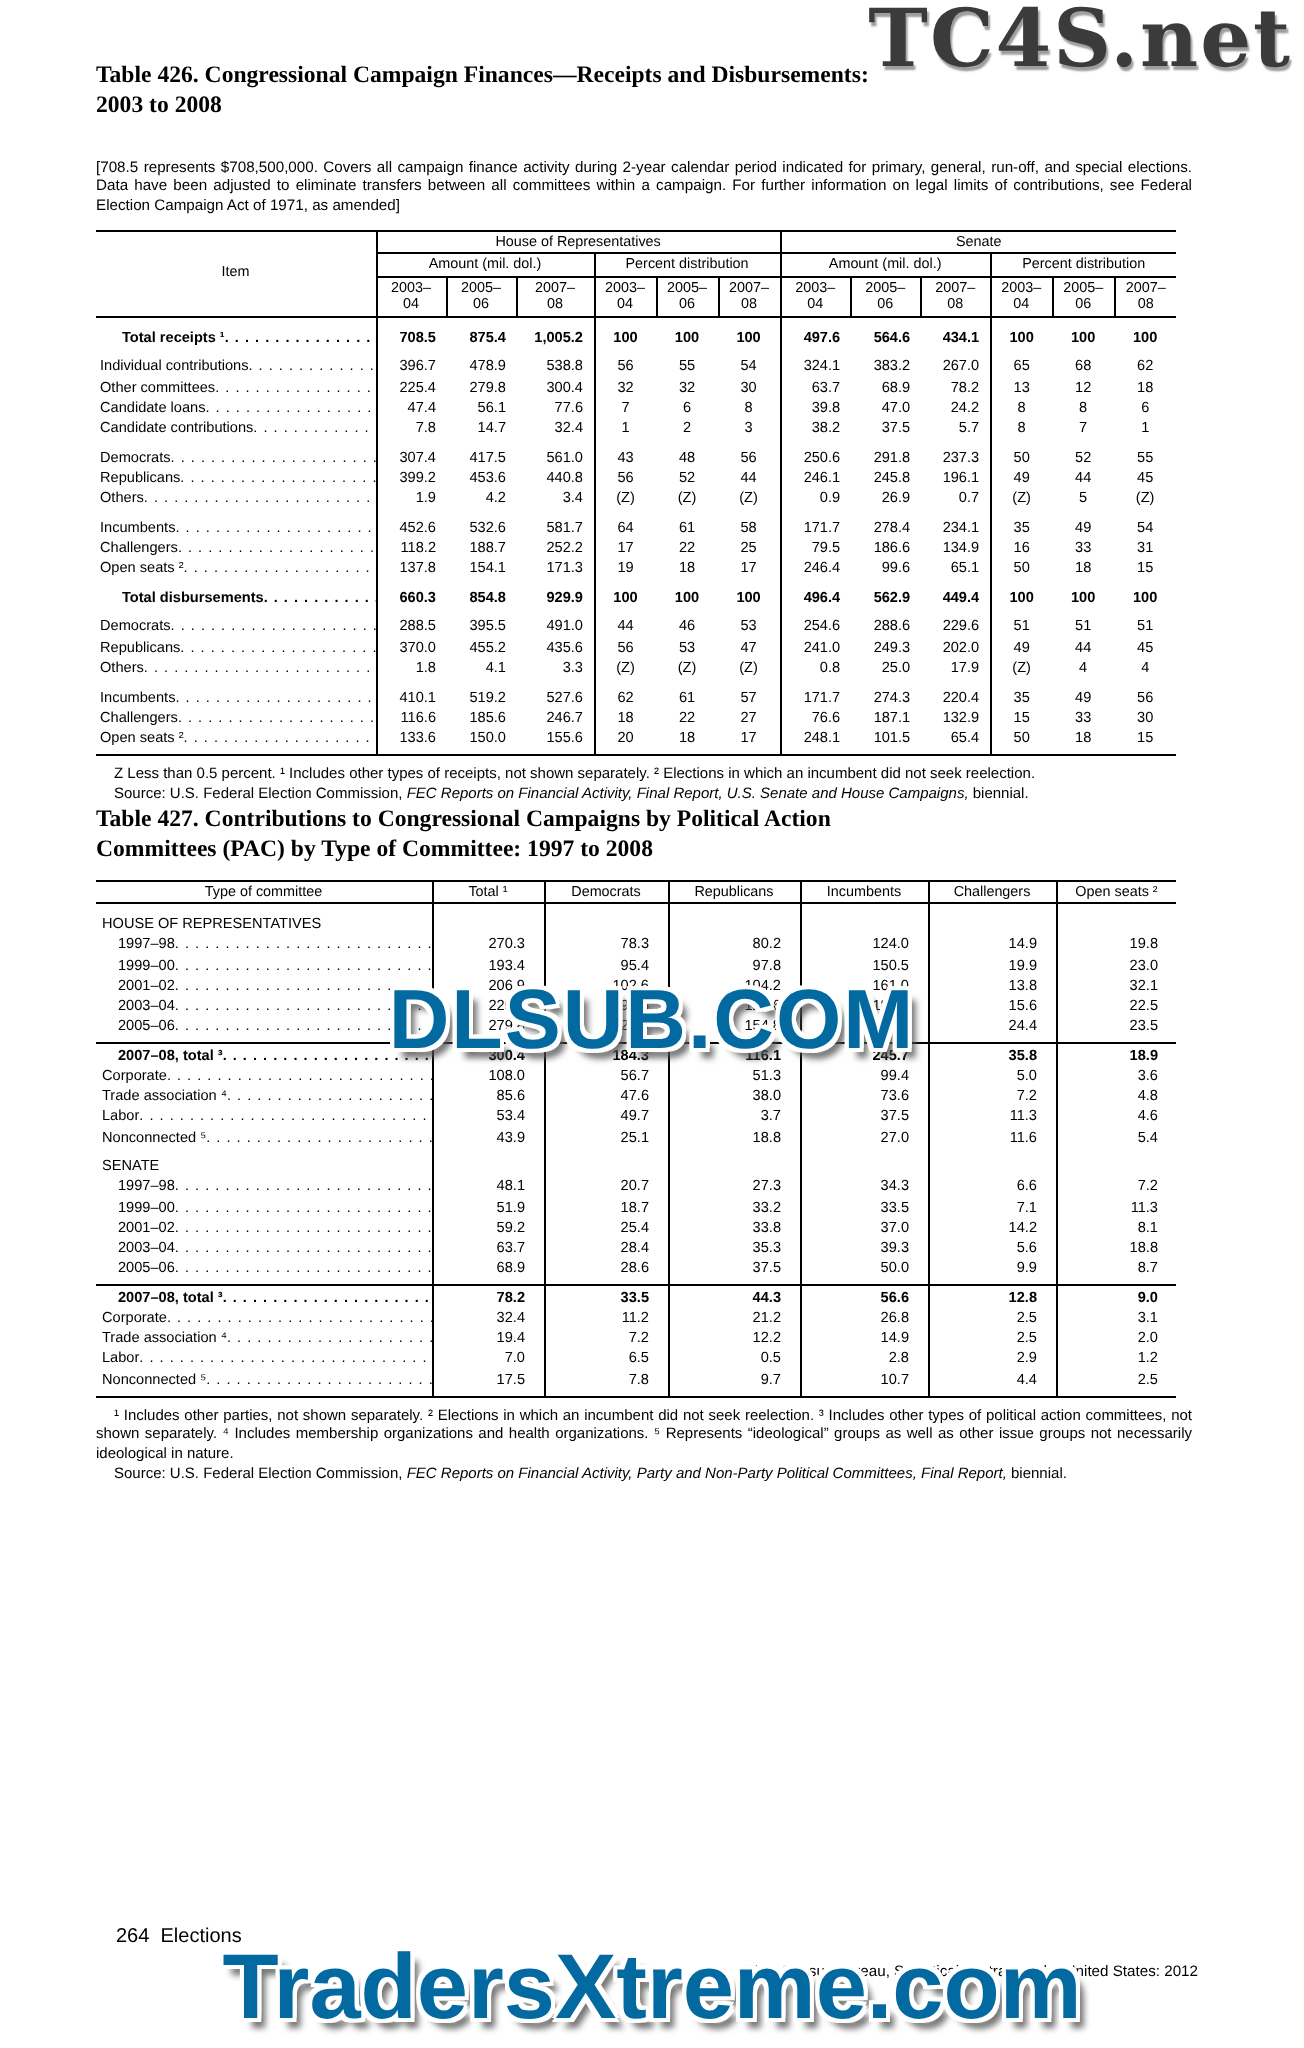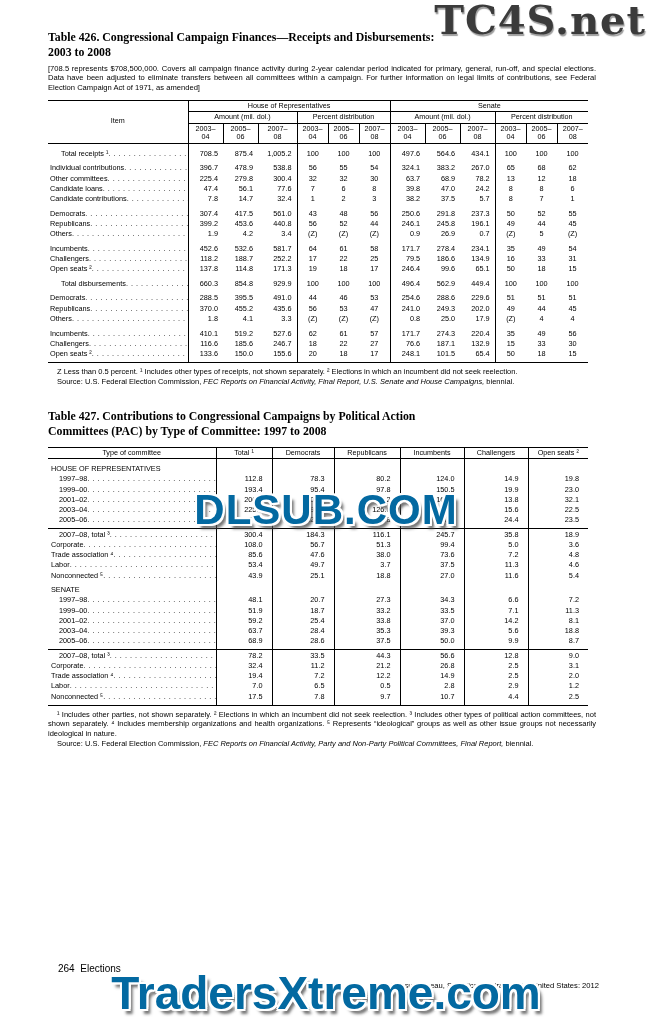--- a/index.html
+++ b/index.html
@@ -3,48 +3,48 @@
 <meta charset="utf-8">
 <style>
   *{margin:0;padding:0;box-sizing:border-box}
   html,body{background:#fff}
   .page{position:relative;width:652px;height:1024px;background:#fff;overflow:hidden;
         font-family:"Liberation Sans",sans-serif;color:#000}
   .content{padding:30px 56px 0 48px}
 
   .tbl-title{font-family:"Liberation Serif",serif;font-size:11.8px;font-weight:bold;
              line-height:1.3;white-space:pre-line}
-  .t2{margin-top:22px}
-  .note{font-size:7.6px;line-height:1.27;text-align:justify;margin-top:3px}
+  .t2{}
+  .note{font-size:7.6px;line-height:1.27;text-align:justify;margin-top:18px}
 
   table.stat-table{border-collapse:collapse;table-layout:fixed;width:540px;margin-top:7px;
         border-top:1.6px solid #000;border-bottom:1px solid #000;font-size:7.3px}
   .stat-table th{font-weight:normal;text-align:center;vertical-align:middle;
         font-size:7.2px;line-height:1.18;padding:1px 0}
   .ghead,.shead,.yhead,.item-head,.t427 th{border-bottom:1px solid #000}
   .yhead{white-space:pre-line;padding:1px 0 2px}
   .gb{border-left:1px solid #000}
   .v{border-left:1px solid #000}
 
   .stat-table td{height:10.2px;vertical-align:bottom;line-height:1.1}
   .num{text-align:right;padding-right:5px}
   .pct{text-align:center;padding-right:0}
   .t427 td.num{padding-right:9px}
   .stubwrap{display:flex;overflow:hidden;white-space:nowrap}
   .lbl{padding-left:2px}
-  tr.bold td{font-weight:normal}
+  tr.bold td{font-weight:bold}
   tr.bold .lbl{padding-left:13px}
   .leader{flex:1;overflow:hidden}
   .leader::before{content:" . . . . . . . . . . . . . . . . . . . . . . . . . . . . . . . . . . . . . . . . . . "; letter-spacing:.5px}
   tr.sprow td{height:4.5px}
   tr.rule td{border-top:1px solid #000}
   tr.sec td{text-transform:uppercase}
   tr.sec .lbl{padding-left:3px}
   .t427 tr.yr .lbl, .t427 tr.tot .lbl{padding-left:11px}
-  .t427 tr.tot td{font-weight:normal}
+  .t427 tr.tot td{font-weight:bold}
   .t427 tr.itm .lbl{padding-left:3px}
 
   .fnote{font-size:7.5px;line-height:1.27;margin-top:4px;text-indent:9px;text-align:justify}
   .source{margin-top:1px}
 
   .footer-left{position:absolute;left:58px;bottom:50px;font-size:10px;white-space:pre}
   .footer-right{position:absolute;right:53px;bottom:34px;font-size:7.6px}
 
   .wm{position:absolute;font-weight:bold;pointer-events:none}
   .wm-top{top:-4px;right:6px;font-family:"DejaVu Serif",serif;font-size:40px;color:#3b3b3b;
@@ -381,21 +381,21 @@
             <td class="num pct">31</td>
           </tr>
           <tr class="drow">
             <td class="stub">
               <div class="stubwrap">
                 <span class="lbl">Open seats ²</span>
                 <span class="leader"></span>
               </div>
             </td>
             <td class="num amt gb">137.8</td>
-            <td class="num amt">114.8</td>
+            <td class="num amt">154.1</td>
             <td class="num amt">171.3</td>
             <td class="num pct gb">19</td>
             <td class="num pct">18</td>
             <td class="num pct">17</td>
             <td class="num amt gb">246.4</td>
             <td class="num amt">99.6</td>
             <td class="num amt">65.1</td>
             <td class="num pct gb">50</td>
             <td class="num pct">18</td>
             <td class="num pct">15</td>
@@ -651,21 +651,21 @@
             <td class="v"></td>
             <td class="v"></td>
           </tr>
           <tr class="drow yr">
             <td class="stub">
               <div class="stubwrap">
                 <span class="lbl">1997–98</span>
                 <span class="leader"></span>
               </div>
             </td>
-            <td class="num v">112.8</td>
+            <td class="num v">270.3</td>
             <td class="num v">78.3</td>
             <td class="num v">80.2</td>
             <td class="num v">124.0</td>
             <td class="num v">14.9</td>
             <td class="num v">19.8</td>
           </tr>
           <tr class="drow yr">
             <td class="stub">
               <div class="stubwrap">
                 <span class="lbl">1999–00</span>

